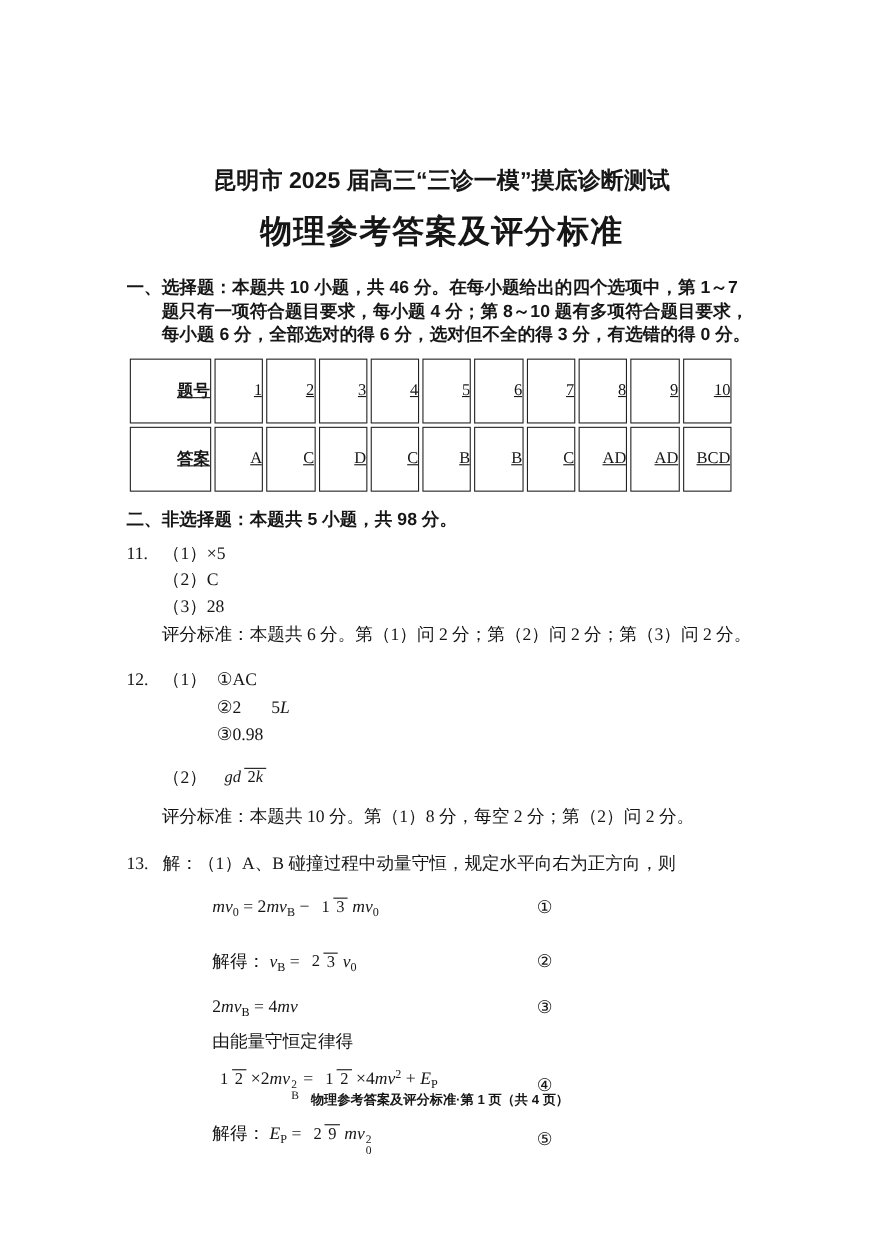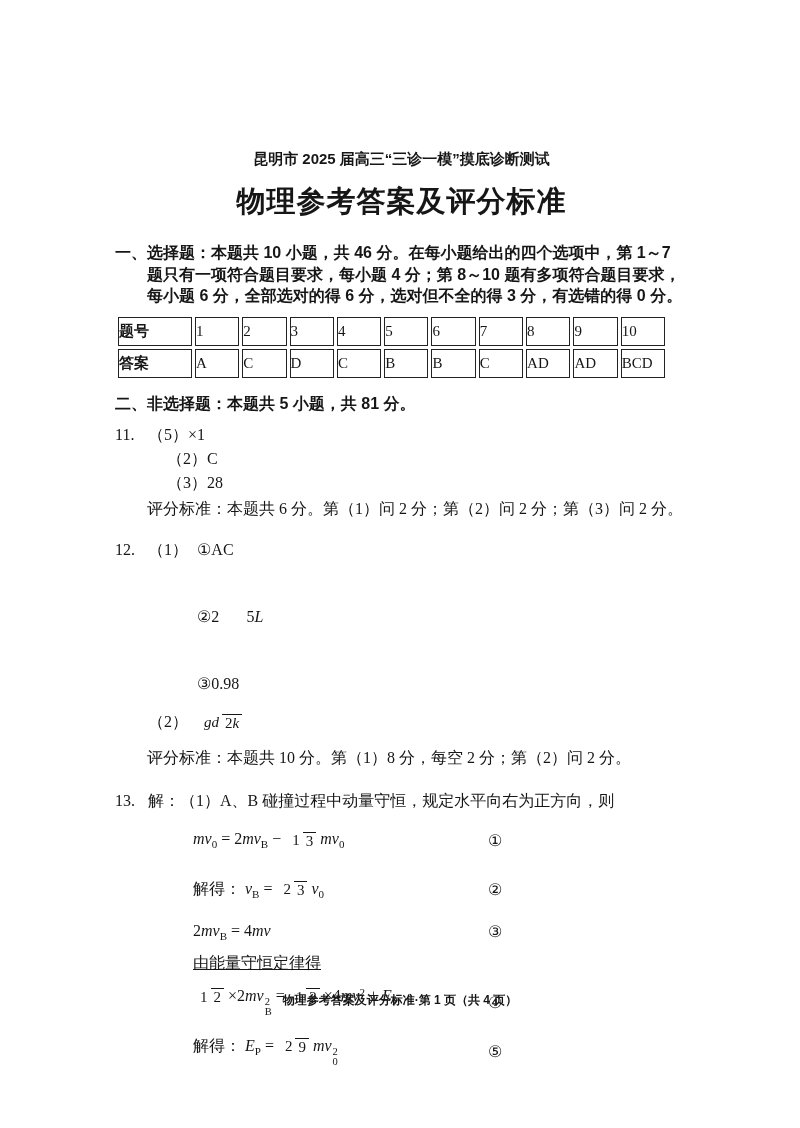--- a/index.html
+++ b/index.html
@@ -5,46 +5,46 @@
   html,body{margin:0;padding:0;background:#ffffff;}
   .page{
     width:800px;height:1128px;background:#fff;color:#161616;
     box-sizing:border-box;position:relative;overflow:hidden;
     padding:150px 112px 0 115px;
     font-family:"Liberation Serif", serif;
     font-size:16px;
   }
   .doc-title{
     font-family:"Liberation Sans", sans-serif;font-weight:700;
-    font-size:15px;text-align:center;margin:0 0 13px 0;white-space:nowrap;
+    font-size:21px;text-align:center;margin:0 0 13px 0;white-space:nowrap;
   }
   .doc-subtitle{
     font-family:"Liberation Sans", sans-serif;font-weight:700;
     font-size:29px;text-align:center;margin:0 0 20px 0;letter-spacing:1px;white-space:nowrap;
   }
   .sec-heading{
     font-family:"Liberation Sans", sans-serif;font-weight:700;
     font-size:16px;line-height:21.5px;margin:0;
   }
   .hang{padding-left:2em;text-indent:-2em;}
   table.ans{
     border-collapse:separate;border-spacing:3px;
     width:553px;margin:7px 0 12px 0;table-layout:fixed;
   }
   table.ans td{
-    border:1.6px solid #222;text-align:left;height:25px;
-    font-size:15px;padding:1px 0;overflow:hidden;
+    border:1.6px solid #222;text-align:right;height:25px;
+    font-size:15px;padding:16px 0;overflow:hidden;text-decoration:underline;
   }
   table.ans td.hcell{font-weight:700;font-family:"Liberation Sans", sans-serif;font-size:15px;}
   table.ans col.c0{width:74px;}
   .blk{margin-top:12px;}
   .qline{display:flex;line-height:24px;}
   .qno{width:33px;flex:none;}
-  .qsub{margin-left:52px;line-height:24px;}
-  .qsub2{margin-left:82px;line-height:25px;margin-top:42px;}
+  .qsub{margin-left:33px;line-height:24px;}
+  .qsub2{margin-left:82px;line-height:25px;}
   .scoring{text-indent:2em;line-height:24px;margin:2px 0 0 0;}
   .mathline{white-space:pre;}
   .fracline{display:flex;align-items:center;margin-top:4px;min-height:44px;}
   .lbl{width:49px;flex:none;}
   .eqrow{position:relative;margin:5px 0;min-height:30px;}
   .eqbody{display:inline-block;margin-left:78px;white-space:pre;line-height:30px;}
   .eqnum{position:absolute;left:373px;top:50%;transform:translateY(-50%);font-size:16px;}
   .eq-tall{min-height:44px;display:flex;align-items:center;}
   .eq-tall .eqbody{line-height:normal;}
   .it{font-style:italic;}
@@ -115,26 +115,26 @@
           <td>B</td>
           <td>B</td>
           <td>C</td>
           <td>AD</td>
           <td>AD</td>
           <td>BCD</td>
         </tr>
       </tbody>
   </table>
 
-  <p class="sec-heading">二、非选择题：本题共 5 小题，共 81 分。</p>
+  <p class="sec-heading">二、非选择题：本题共 5 小题，共 98 分。</p>
 
   <div class="blk" style="margin-top:9px;">
     <div class="qline">
       <span class="qno">11.</span>
-      <span>（5）×1</span>
+      <span>（1）×5</span>
     </div>
     <div class="qsub">（2）C</div>
     <div class="qsub">（3）28</div>
     <p class="scoring">评分标准：本题共 6 分。第（1）问 2 分；第（2）问 2 分；第（3）问 2 分。</p>
   </div>
 
   <div class="blk" style="margin-top:17px;">
     <div class="qline">
       <span class="qno">12.</span>
       <span class="lbl">（1）</span>
@@ -163,21 +163,21 @@
       <span class="eqbody"><span>解得： </span><span class="it">v</span><sub>B</sub><span> = </span><span class="frac"><span class="fn"><span>2</span></span><span class="fd"><span>3</span></span></span><span class="it">v</span><sub>0</sub></span>
       <span class="eqnum">②</span>
     </div>
 
 
     <div class="eqrow" style="margin-top:2px;">
       <span class="eqbody"><span>2</span><span class="it">mv</span><sub>B</sub><span> = 4</span><span class="it">mv</span></span>
       <span class="eqnum">③</span>
     </div>
 
-    <div style="margin-left:78px;line-height:24px;text-decoration:underline;">由能量守恒定律得</div>
+    <div style="margin-left:78px;line-height:24px;">由能量守恒定律得</div>
 
     <div class="eqrow eq-tall">
       <span class="eqbody"><span class="frac"><span class="fn"><span>1</span></span><span class="fd"><span>2</span></span></span><span>×2</span><span class="it">mv</span><span class="ss"><span>2</span><span>B</span></span><span> = </span><span class="frac"><span class="fn"><span>1</span></span><span class="fd"><span>2</span></span></span><span>×4</span><span class="it">mv</span><sup>2</sup><span> + </span><span class="it">E</span><sub>P</sub></span>
       <span class="eqnum">④</span>
     </div>
     <div class="eqrow eq-tall">
       <span class="eqbody"><span>解得： </span><span class="it">E</span><sub>P</sub><span> = </span><span class="frac"><span class="fn"><span>2</span></span><span class="fd"><span>9</span></span></span><span class="it">mv</span><span class="ss"><span>2</span><span>0</span></span></span>
       <span class="eqnum">⑤</span>
     </div>
 

